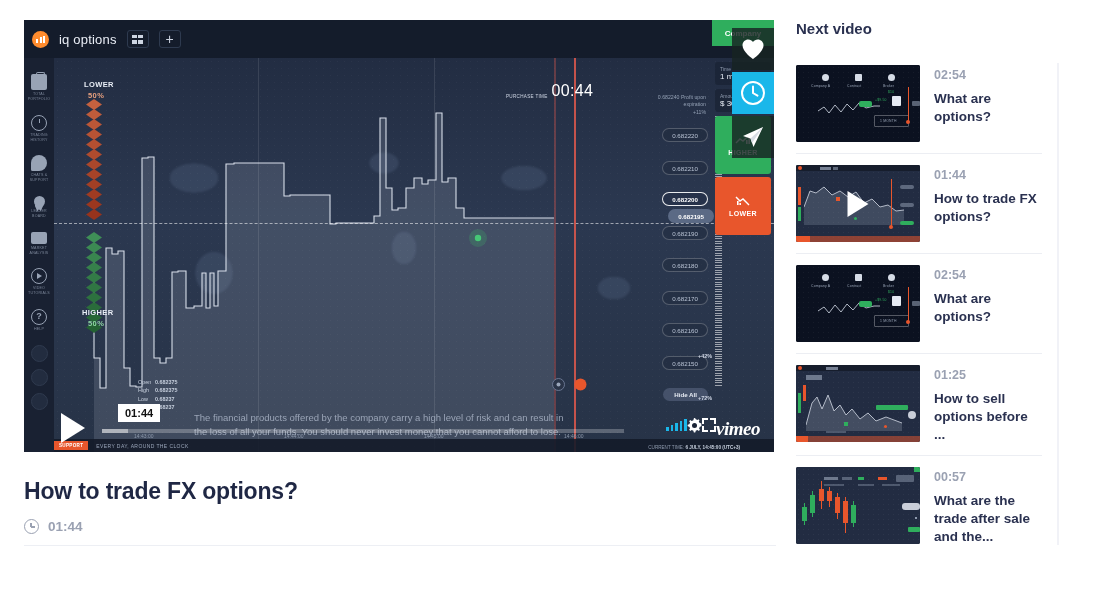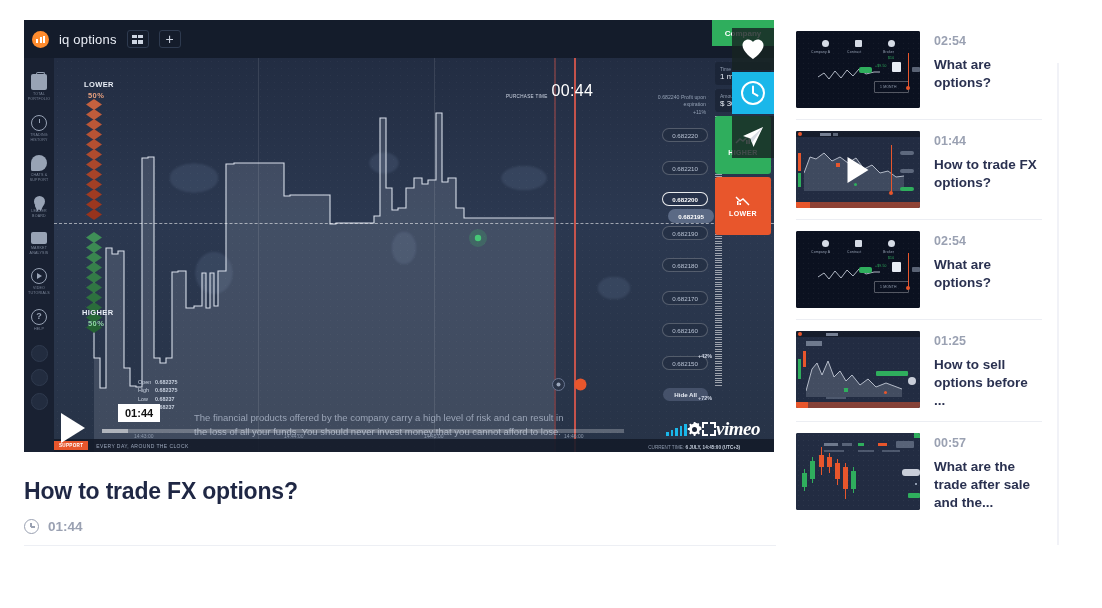--- a/index.html
+++ b/index.html
@@ -158,21 +158,21 @@
               display:flex; align-items:center; justify-content:center; }
   .big-play:after { content:''; border-left:24px solid #fff;
               border-top:15px solid transparent; border-bottom:15px solid transparent; }
   .progress { position:absolute; left:78px; right:150px; bottom:19px; height:4px;
               background:rgba(255,255,255,.25); }
   .progress .buf { position:absolute; left:0; top:0; bottom:0; width:5%;
               background:rgba(255,255,255,.45); }
   .time-bubble { position:absolute; left:94px; bottom:30px; background:#fff; color:#111;
               font-size:11px; font-weight:bold; padding:3px 7px; }
   .ctrl-right { position:absolute; right:14px; bottom:12px; display:flex;
-              align-items:center; }
+              }
   .qbars { display:flex; align-items:flex-end; gap:2px; height:13px; }
   .qbars s { width:2.6px; background:#1ab7ea; }
   .gear { width:15px; height:15px; position:relative; }
   .gear:before { content:''; position:absolute; inset:0; border-radius:50%;
               background:#fff;
               clip-path: polygon(46% 0,54% 0,58% 9%,70% 13%,77% 6%,84% 13%,78% 23%,84% 34%,95% 35%,96% 45%,96% 55%,85% 58%,80% 70%,86% 79%,79% 86%,69% 80%,58% 85%,55% 96%,45% 96%,42% 85%,31% 80%,21% 86%,14% 79%,20% 69%,15% 58%,4% 55%,4% 45%,15% 42%,20% 30%,14% 21%,21% 14%,31% 20%,42% 15%); }
   .gear:after { content:''; position:absolute; left:5px; top:5px; width:5px; height:5px;
               border-radius:50%; background:#1b2436; }
   .fsq { width:14px; height:14px; position:relative; }
   .fsq s { position:absolute; width:6px; height:6px; border:2px solid #fff; }
@@ -497,20 +497,21 @@
     <div class="meta">
       <div class="clock-ic"></div>
       <div class="meta-txt">01:44</div>
     </div>
   </div>
 
   <div class="rule"></div>
   <div class="vdivider"></div>
 
   <div class="right-col">
+    <div class="nv-title">Next video</div>
 
     <div class="nv-item">
       <div class="thumb">
         <div class="th-dark"></div>
           <div class="th-dots"></div>
         <div class="th-ic" style="left:26px;top:9px"></div>
         <div class="th-ic" style="left:59px;top:9px;border-radius:1px"></div>
         <div class="th-ic" style="left:92px;top:9px"></div>
         <div class="th-lbl" style="left:15px;top:19px">Company A</div>
         <div class="th-lbl" style="left:51px;top:19px">Contract</div>

